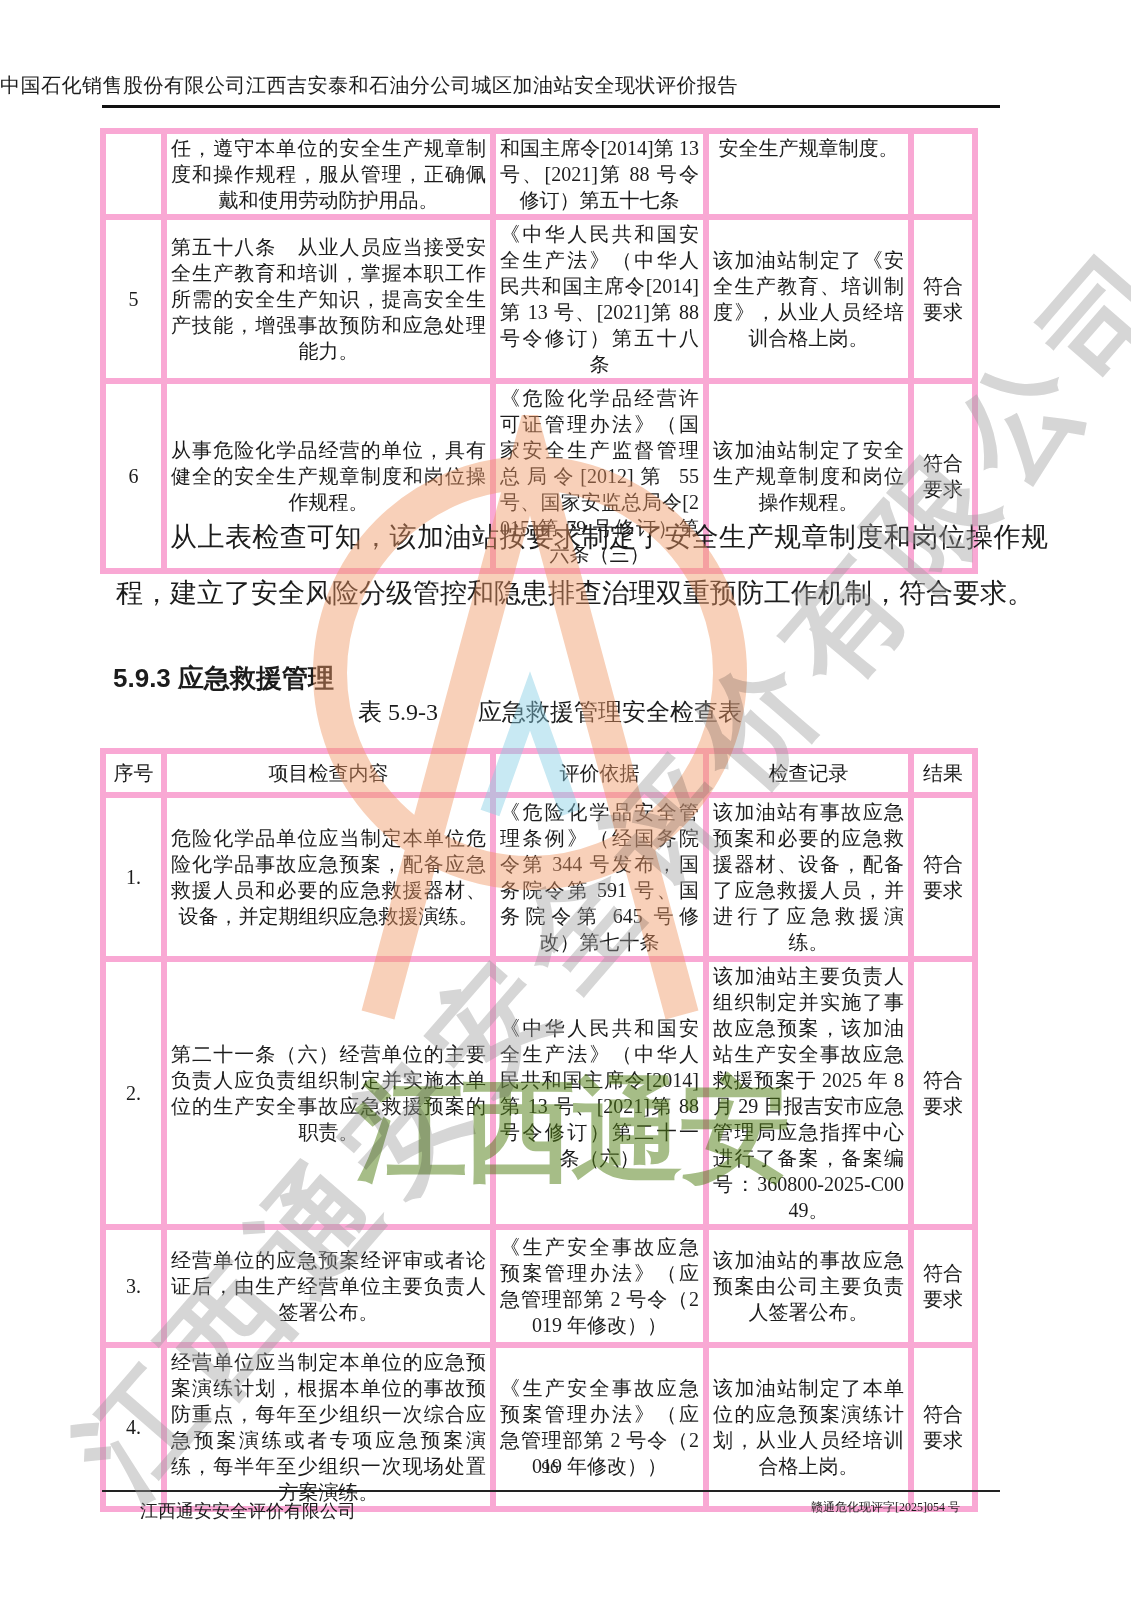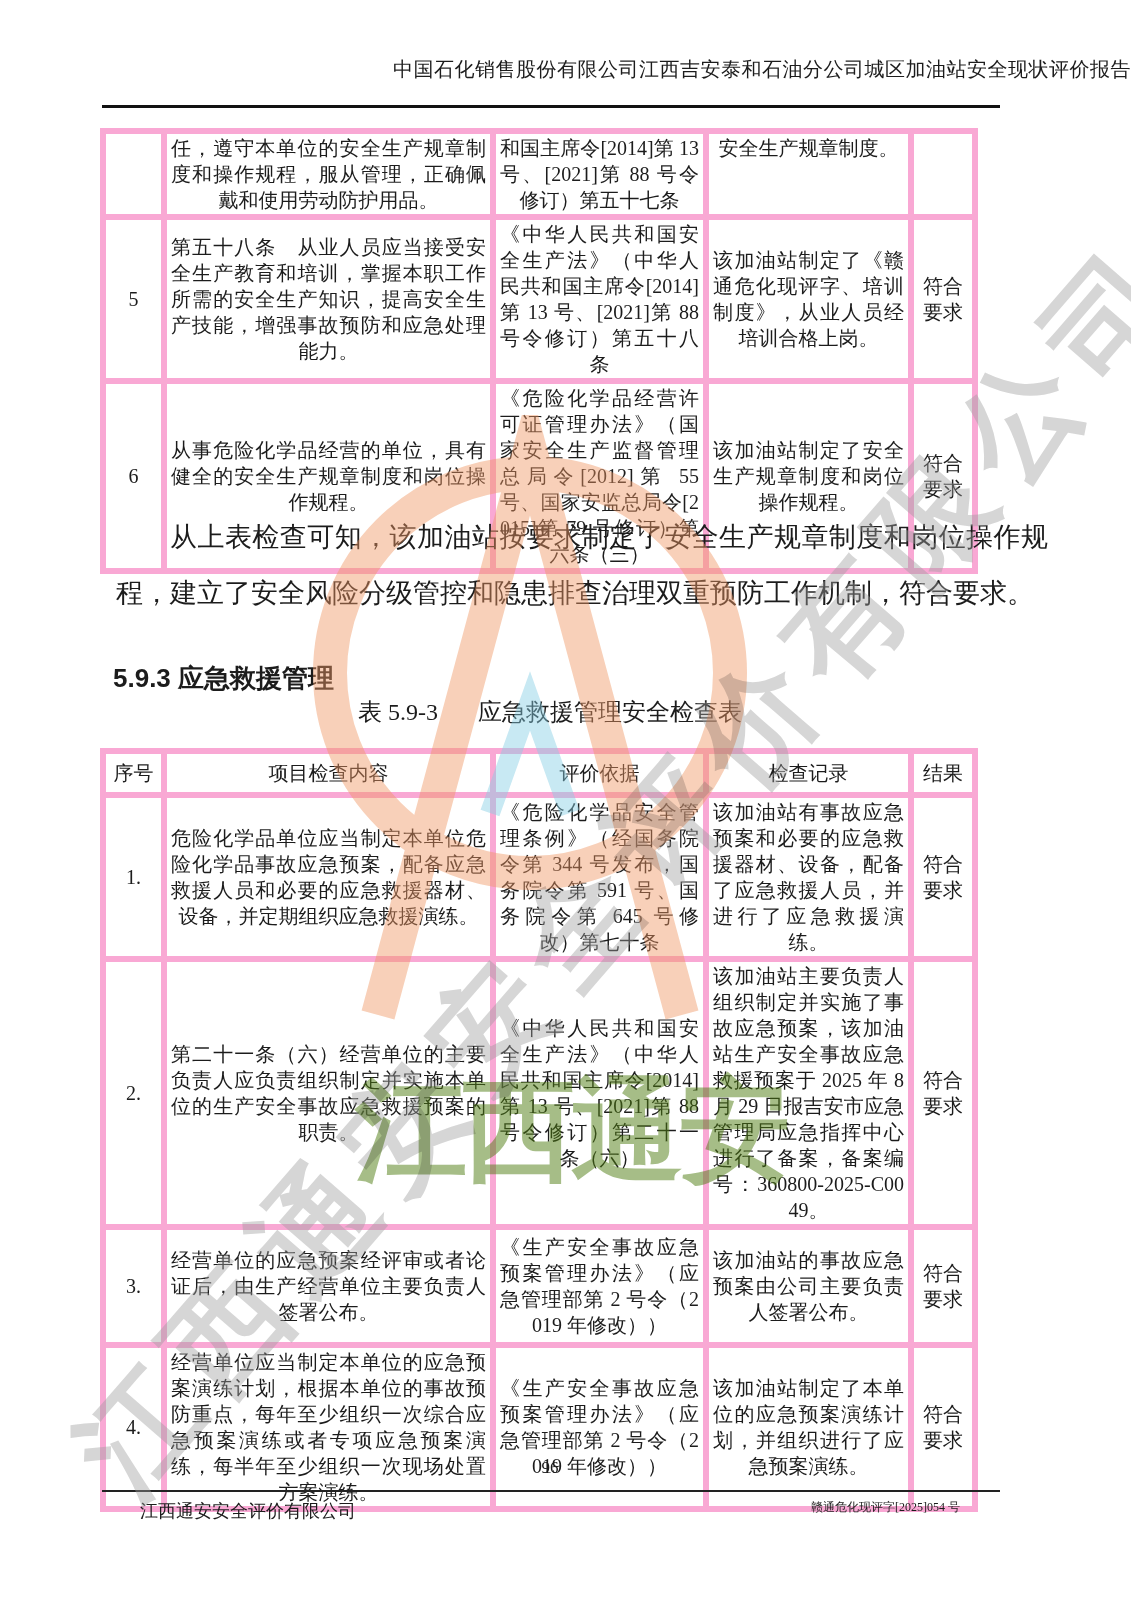--- a/index.html
+++ b/index.html
@@ -3,21 +3,21 @@
 <meta charset="utf-8">
 <style>
   html,body { margin:0; padding:0; background:#e8e8e8; }
   .page {
     position:relative; width:1131px; height:1600px; margin:0 auto;
     background:#ffffff; overflow:hidden;
     font-family:"Liberation Serif","DejaVu Serif",serif; color:#1c1c1c;
   }
 
   
-  .header-title { position:absolute; top:56px; left:0; width:100%; text-align:right;
+  .header-title { position:absolute; top:72px; left:0; width:100%; text-align:left;
     font-size:20px; letter-spacing:0.5px; }
   .header-rule { position:absolute; top:105px; left:102px; width:898px; height:3px; background:#111; }
 
   
   table { border-collapse:collapse; table-layout:fixed; position:absolute; left:100px; width:872px; }
   #table-top  { top:128px; }
   #table-main { top:748px; }
   td, th { border:6px solid #f9a8d4; padding:1px 4px; font-size:20px; line-height:26px;
     vertical-align:middle; overflow:hidden; font-weight:normal; word-break:break-all; }
   col.c-no{width:61px} col.c-item{width:329px} col.c-basis{width:213px} col.c-record{width:205px} col.c-result{width:64px}
@@ -88,21 +88,21 @@
           <td class="c-no"></td>
           <td class="c-item">任，遵守本单位的安全生产规章制度和操作规程，服从管理，正确佩戴和使用劳动防护用品。</td>
           <td class="c-basis">和国主席令[2014]第 13 号、[2021]第 88 号令修订）第五十七条</td>
           <td class="c-record">安全生产规章制度。</td>
           <td class="c-result"></td>
         </tr>
         <tr>
           <td class="c-no">5</td>
           <td class="c-item">第五十八条　从业人员应当接受安全生产教育和培训，掌握本职工作所需的安全生产知识，提高安全生产技能，增强事故预防和应急处理能力。</td>
           <td class="c-basis">《中华人民共和国安全生产法》（中华人民共和国主席令[2014]第 13 号、[2021]第 88 号令修订）第五十八条</td>
-          <td class="c-record">该加油站制定了《赣通危化现评字、培训制度》，从业人员经培训合格上岗。</td>
+          <td class="c-record">该加油站制定了《安全生产教育、培训制度》，从业人员经培训合格上岗。</td>
           <td class="c-result">符合要求</td>
         </tr>
         <tr>
           <td class="c-no">6</td>
           <td class="c-item">从事危险化学品经营的单位，具有健全的安全生产规章制度和岗位操作规程。</td>
           <td class="c-basis">《危险化学品经营许可证管理办法》（国家安全生产监督管理总局令[2012]第 55 号、国家安监总局令[2015]第 79 号修订）第六条（三）</td>
           <td class="c-record">该加油站制定了安全生产规章制度和岗位操作规程。</td>
           <td class="c-result">符合要求</td>
         </tr>
       </tbody>
@@ -150,21 +150,21 @@
           <td class="c-no">3.</td>
           <td class="c-item">经营单位的应急预案经评审或者论证后，由生产经营单位主要负责人签署公布。</td>
           <td class="c-basis">《生产安全事故应急预案管理办法》（应急管理部第 2 号令（2019 年修改））</td>
           <td class="c-record">该加油站的事故应急预案由公司主要负责人签署公布。</td>
           <td class="c-result">符合要求</td>
         </tr>
         <tr>
           <td class="c-no">4.</td>
           <td class="c-item">经营单位应当制定本单位的应急预案演练计划，根据本单位的事故预防重点，每年至少组织一次综合应急预案演练或者专项应急预案演练，每半年至少组织一次现场处置方案演练。</td>
           <td class="c-basis">《生产安全事故应急预案管理办法》（应急管理部第 2 号令（2019 年修改））</td>
-          <td class="c-record">该加油站制定了本单位的应急预案演练计划，并组织进行了应急预案演练。</td>
+          <td class="c-record">该加油站制定了本单位的应急预案演练计划，从业人员经培训合格上岗。</td>
           <td class="c-result">符合要求</td>
         </tr>
       </tbody>
   </table>
 
   <div class="pagenum">96</div>
   <div class="footer-rule"></div>
   <div class="footer-left">江西通安安全评价有限公司</div>
   <div class="footer-right">赣通危化现评字[2025]054 号</div>
 

